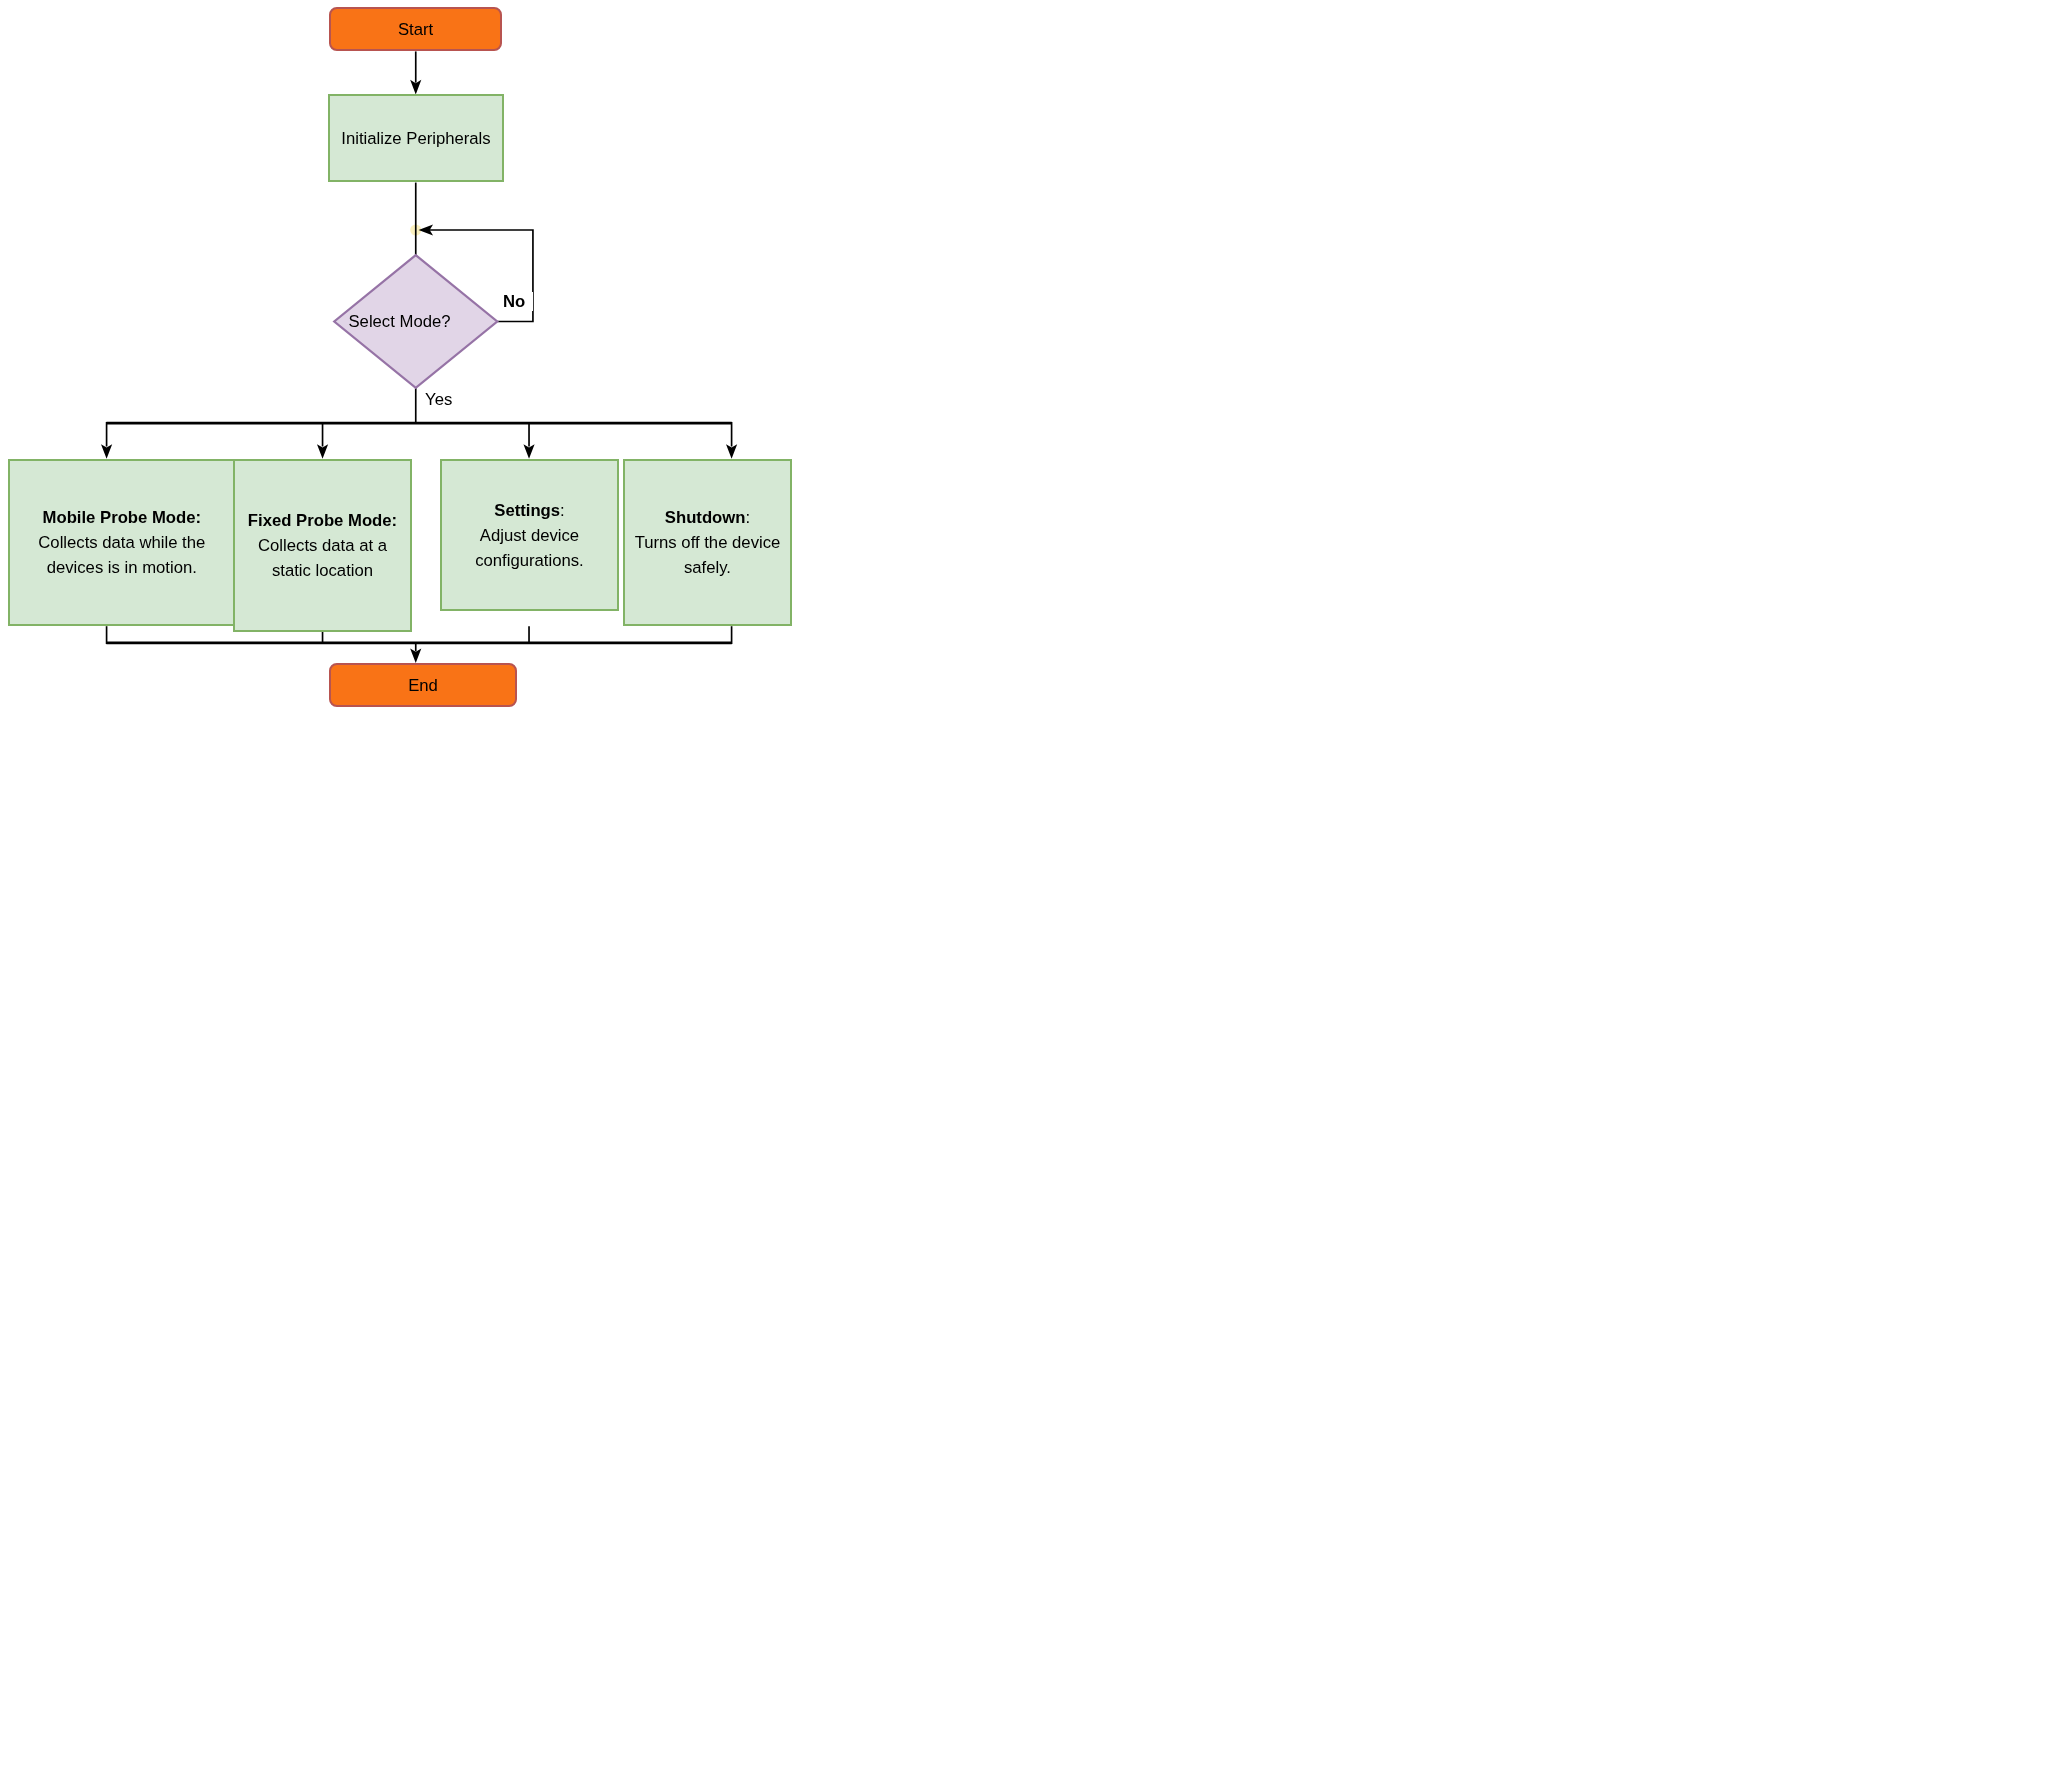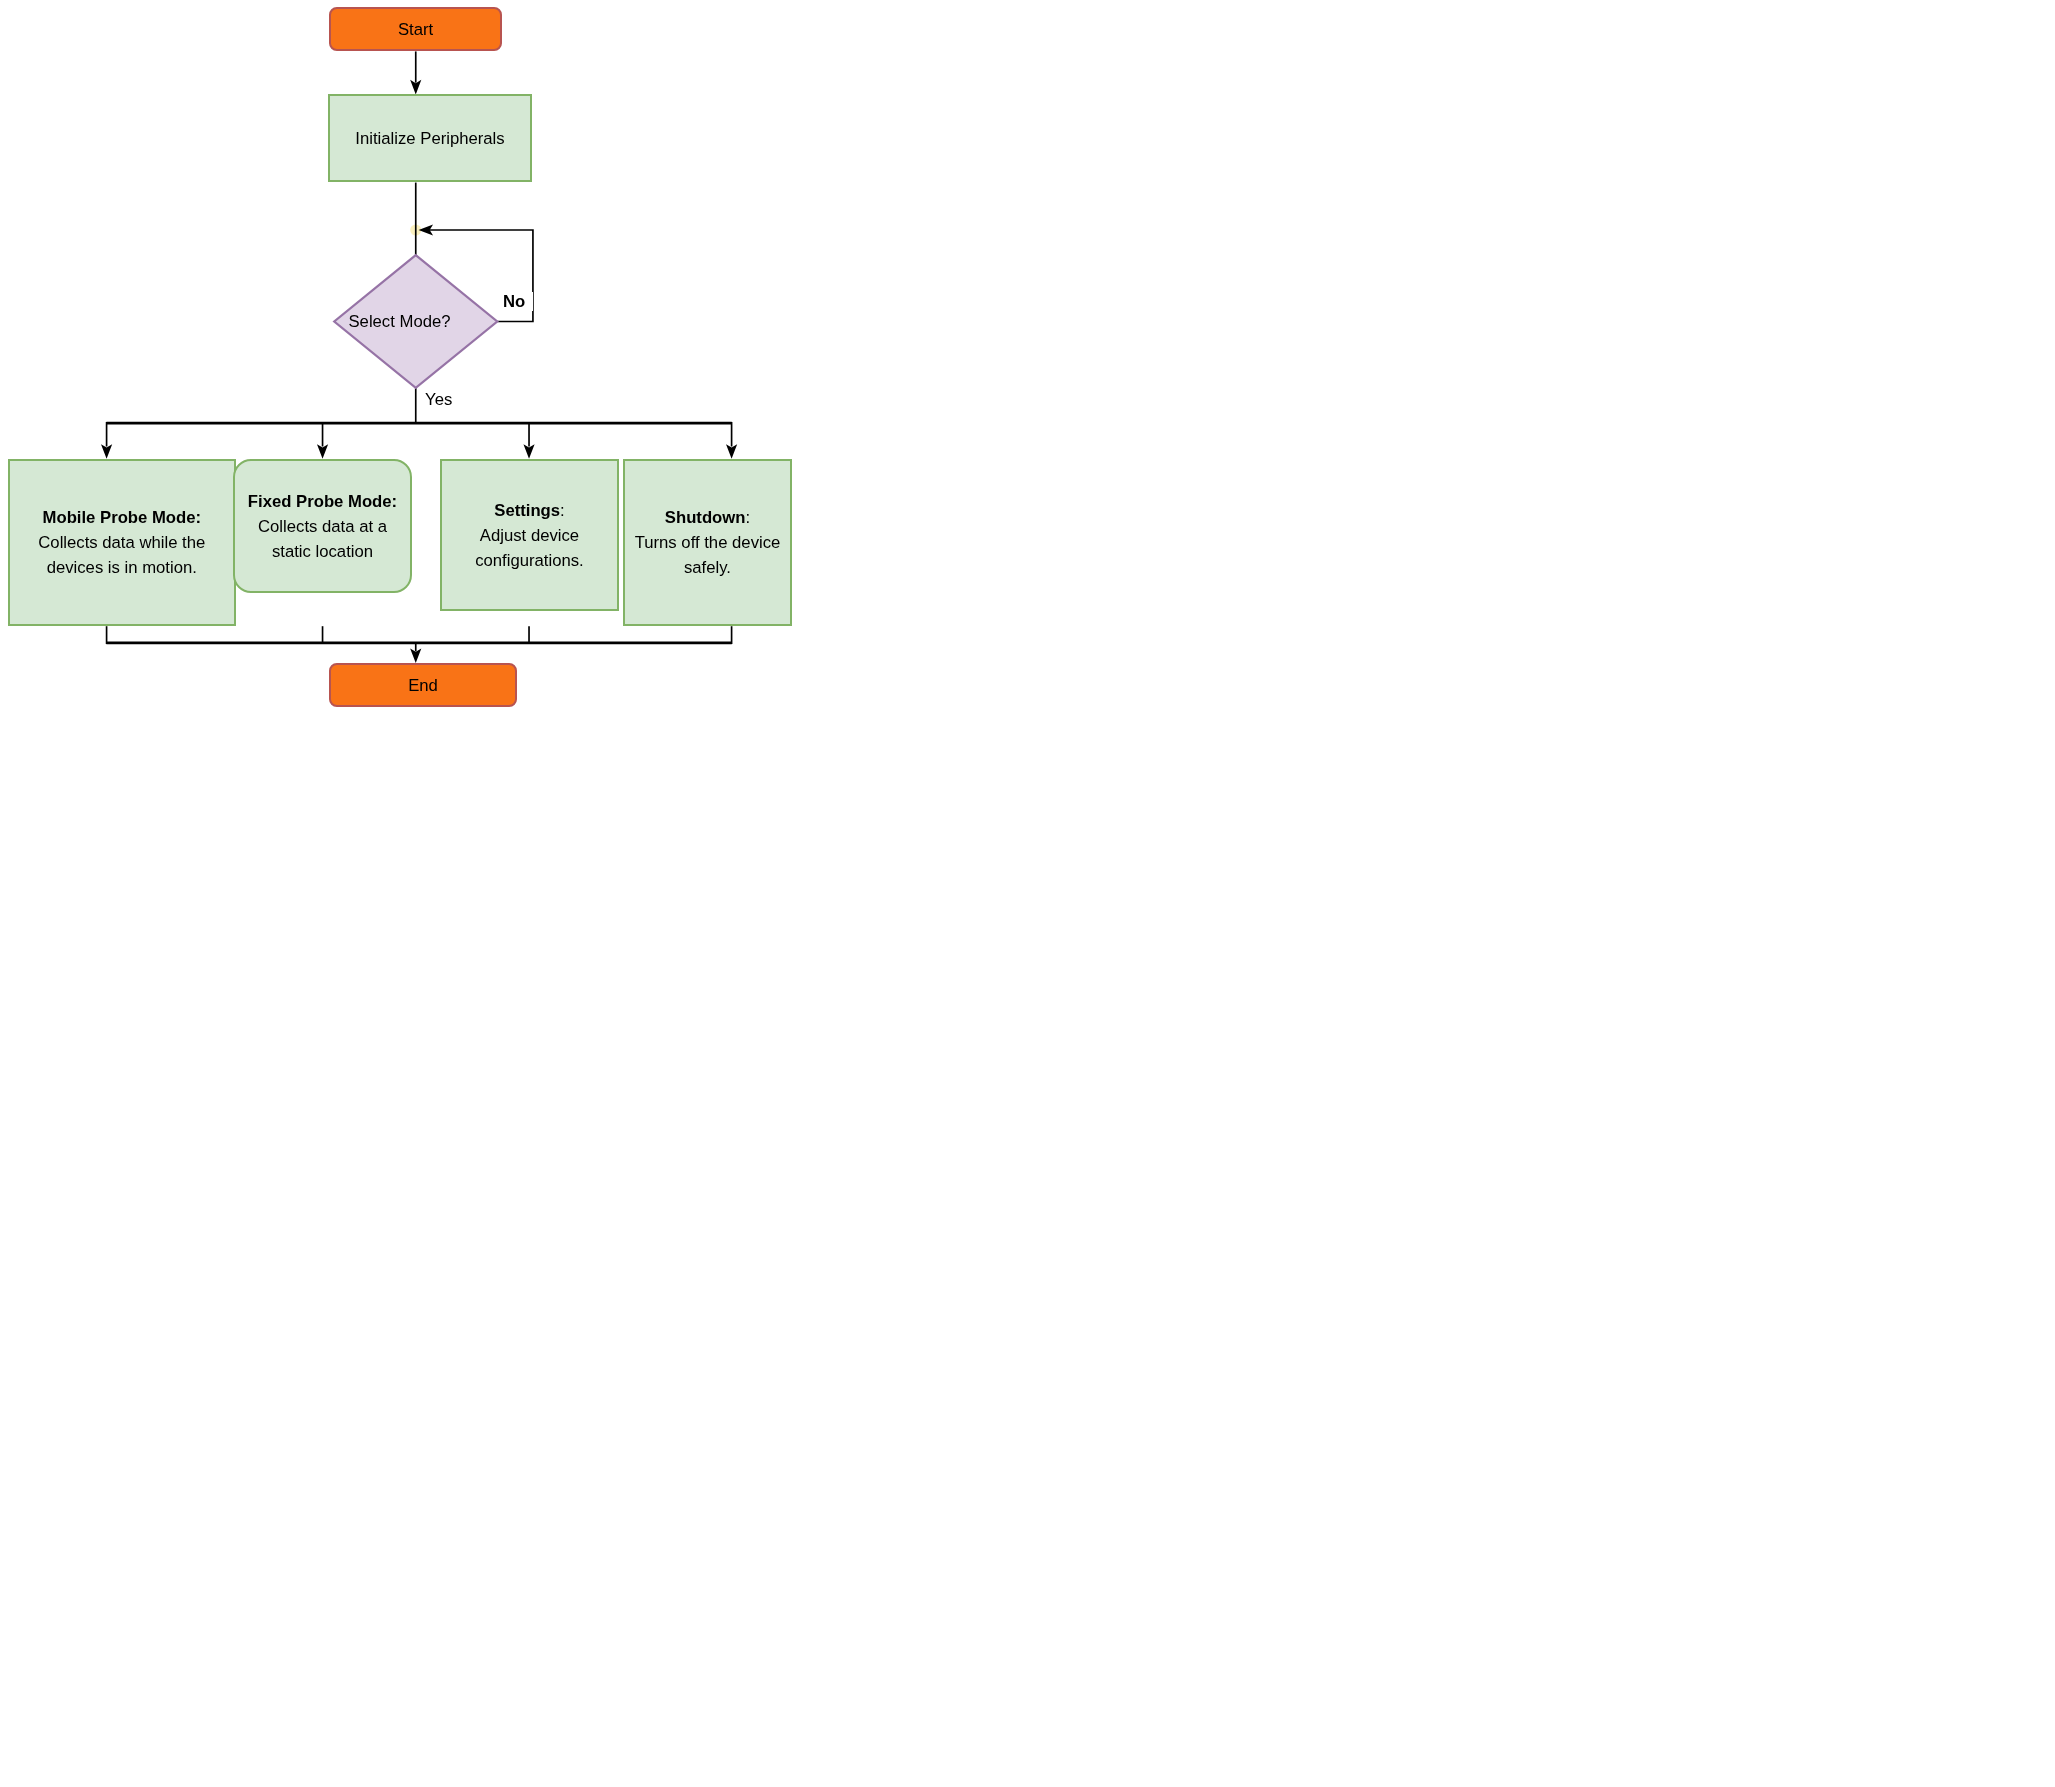--- a/index.html
+++ b/index.html
@@ -31,21 +31,21 @@
     background: #f97316;
     border: 2.2px solid #b85450;
     border-radius: 7.8px;
   }
   .process, .branch-box {
     background: #d5e8d4;
     border: 2.2px solid #82b366;
   }
   .branch-box { padding: 0 2.2px; }
   .node-start { left: 329px; top: 7.3px;  width: 173px; height: 44px; }
-  .node-init  { left: 328px; top: 94px; width: 204px; height: 88px; }
+  .node-init  { left: 328px; top: 94px; width: 176px; height: 88px; }
   .node-end   { left: 329px; top: 663px; width: 188px; height: 44px; }
 
   .decision-label {
     position: absolute;
     left: 318px; top: 309px;
     width: 163px;
     text-align: center;
     font-size: 16.7px;
     line-height: 25px;
   }
@@ -53,21 +53,21 @@
     position: absolute;
     font-size: 16.7px;
     line-height: 19px;
     background: #ffffff;
     padding: 0 1.1px;
   }
   .label-no  { left: 495px; top: 292px; width: 36px; text-align: center; font-weight: bold; }
   .label-yes { left: 424px; top: 390px; }
 
   .branch-1 { left: 7.8px;   top: 459px; width: 228px; height: 167px; }
-  .branch-2 { left: 233px;  top: 459px; width: 179px; height: 134px; border-radius: 18px; }
+  .branch-2 { left: 233px;  top: 459px; width: 179px; height: 173px; }
   .branch-3 { left: 440px;  top: 459px; width: 179px; height: 152px; }
   .branch-4 { left: 623px; top: 459px; width: 169px; height: 167px; }
 </style>
 </head>
 <body>
 
 <div id="canvas">
 
   <svg id="connectors" viewBox="0 0 1473 1281" xmlns="http://www.w3.org/2000/svg">
 

